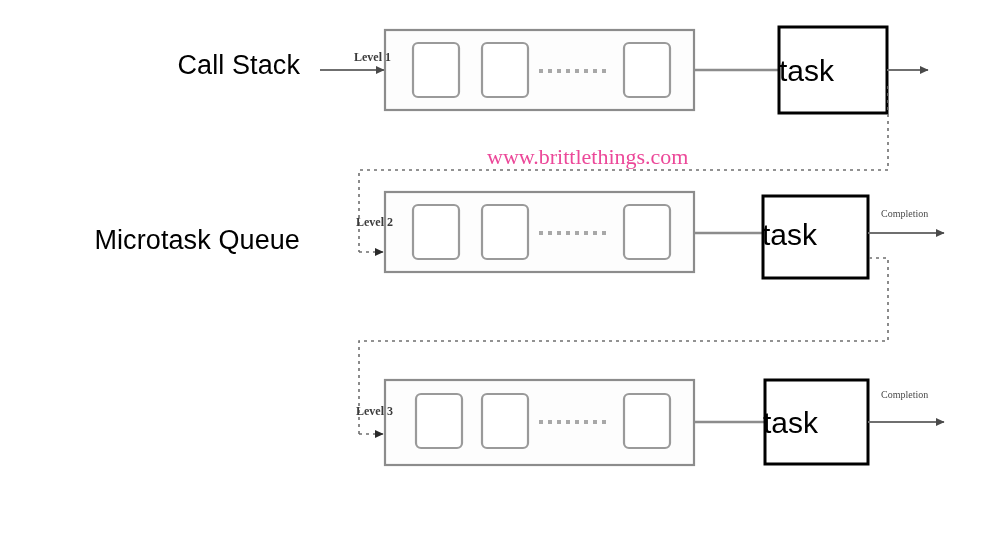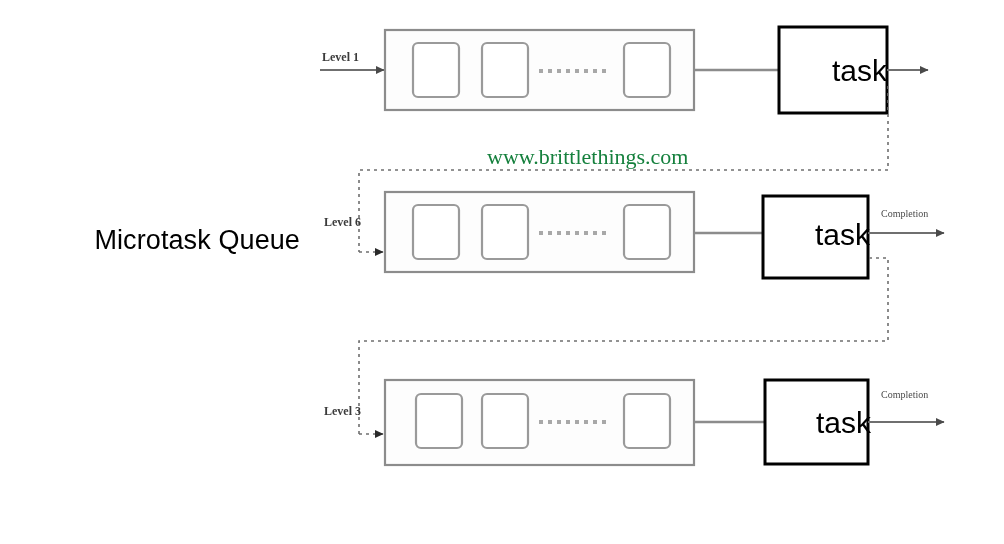--- a/index.html
+++ b/index.html
@@ -35,45 +35,46 @@
   }
   .row-label.r1 { left: 0px;  top: 50px;  width: 300px; }
   .row-label.r2 { left: 0px;  top: 225px; width: 300px; }
   .row-label.r3 { left: 0px;  top: 400px; width: 300px; }
 
   .task-label {
     position: absolute;
     font-family: "Liberation Sans", sans-serif;
     font-size: 30px;
     color: #000000;
-    text-align: right;
+    text-align: left;
     width: 108px;
     white-space: nowrap;
   }
   .level-label {
     position: absolute;
     font-family: "Liberation Serif", serif;
     font-size: 12px;
     font-weight: bold;
     color: #3b3b3b;
     white-space: nowrap;
+    margin-left: 32px;
   }
   .completion-label {
     position: absolute;
     font-family: "Liberation Serif", serif;
     font-size: 10px;
     font-weight: normal;
     color: #4a4a4a;
     white-space: nowrap;
   }
   .watermark {
     position: absolute;
     font-family: "Liberation Serif", serif;
     font-size: 22px;
-    color: #15803d;
+    color: #ec4899;
     white-space: nowrap;
     left: 487px;
     top: 144px;
   }
 </style>
 </head>
 <body>
 
 <div id="stage">
 
@@ -142,24 +143,25 @@
       <line x1="539" y1="422" x2="610" y2="422" stroke="#a8a8a8" stroke-width="4" stroke-dasharray="4 5" stroke-linecap="butt"></line>
 
       <line x1="694" y1="422" x2="765" y2="422" stroke="#8c8c8c" stroke-width="2.4"></line>
 
       <rect x="765" y="380" width="103" height="84" fill="#ffffff" stroke="#000000" stroke-width="3"></rect>
 
       <line x1="868" y1="422" x2="944" y2="422" stroke="#6f6f6f" stroke-width="2.2" marker-end="url(#arrowSolid)"></line>
     </g>
   </svg>
 
+  <div class="row-label r1">Call Stack</div>
   <div class="row-label r2">Microtask Queue</div>
 
   <div class="level-label" style="left:322px; top:50px;">Level 1</div>
-  <div class="level-label" style="left:324px; top:215px;">Level 6</div>
+  <div class="level-label" style="left:324px; top:215px;">Level 2</div>
   <div class="level-label" style="left:324px; top:404px;">Level 3</div>
 
   <div class="task-label" style="left:779px; top:54px;">task</div>
   <div class="task-label" style="left:762px; top:218px;">task</div>
   <div class="task-label" style="left:763px; top:406px;">task</div>
 
   <div class="completion-label" style="left:881px; top:208px;">Completion</div>
   <div class="completion-label" style="left:881px; top:389px;">Completion</div>
 
   <div class="watermark">www.brittlethings.com</div>

